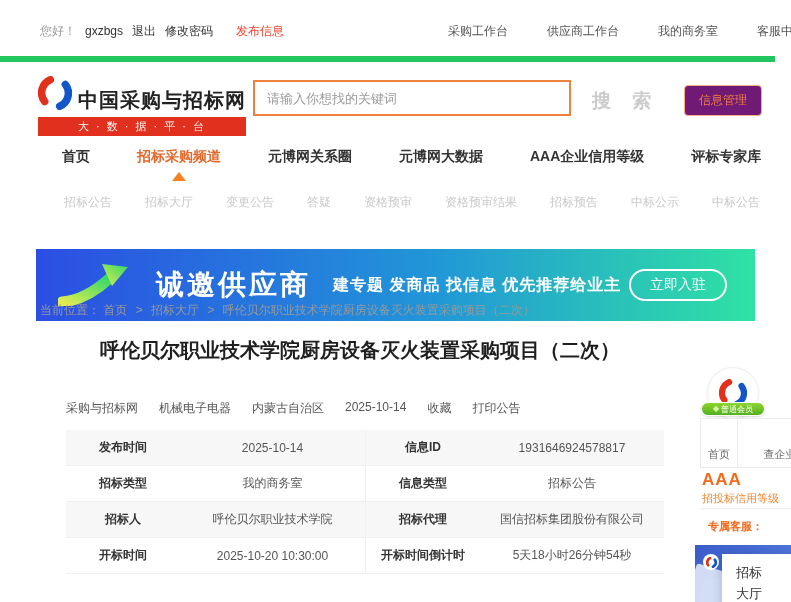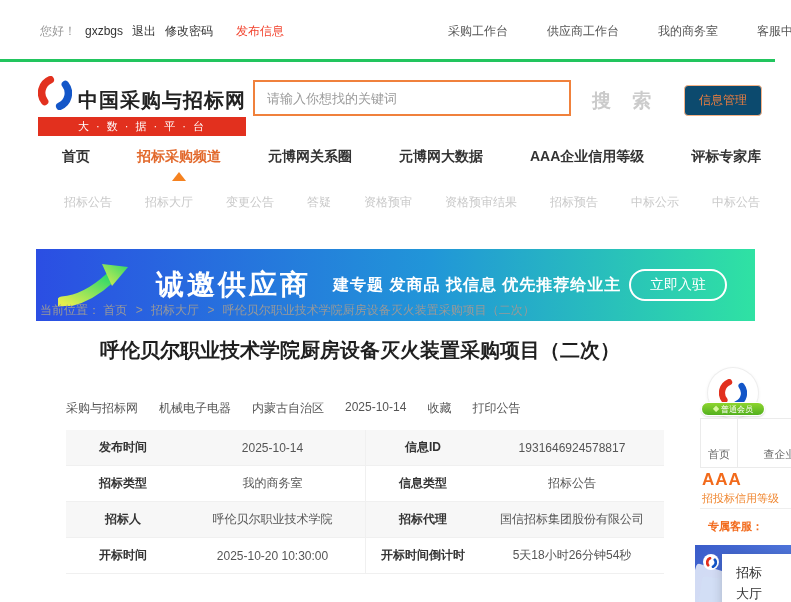--- a/index.html
+++ b/index.html
@@ -1,35 +1,35 @@
 <!DOCTYPE html>
 <html><head>
 <meta charset="utf-8">
 <style>
   * { margin:0; padding:0; box-sizing:border-box; }
   body { font-family:"Liberation Sans", sans-serif; background:#fff; }
   .page { position:relative; width:791px; height:602px; background:#fff; overflow:hidden; }
 
   
-  .topbar { position:absolute; left:0; top:0; width:775px; height:62px; border-bottom:3px solid #22c55e; background:#fff; }
+  .topbar { position:absolute; left:0; top:0; width:775px; height:62px; border-bottom:6px solid #22c55e; background:#fff; }
   .topbar-left { position:absolute; left:40px; top:0; height:62px; display:flex; align-items:center; gap:9px; font-size:12px; color:#333; white-space:nowrap; }
   .greet { color:#999; }
   .toplink { color:#333; cursor:pointer; }
   .publish { color:#f2442f; margin-left:14px; cursor:pointer; }
   .topbar-right { position:absolute; left:448px; top:0; height:62px; display:flex; align-items:center; gap:39px; font-size:12px; color:#555; white-space:nowrap; }
 
   
   .logo-block { position:absolute; left:38px; top:76px; width:208px; }
   .logo-row { display:flex; align-items:flex-end; gap:6px; }
   .logo-name { font-size:20px; font-weight:bold; color:#222; letter-spacing:1px; white-space:nowrap; }
   .logo-bar { margin-top:3px; height:19px; background:#e2301e; color:#fff; font-size:11px; display:flex; align-items:center; justify-content:center; letter-spacing:2px; white-space:nowrap; }
   .search-input { position:absolute; left:253px; top:80px; width:318px; height:36px; border:2px solid #f0813c; font-size:13px; color:#666; padding:4px 12px; outline:none; background:#fff; }
   .search-input::placeholder { color:#9a9a9a; }
   .search-label { position:absolute; left:592px; top:88px; font-size:19px; font-weight:bold; color:#cbcbcb; letter-spacing:8px; cursor:pointer; white-space:nowrap; }
-  .info-manage { position:absolute; left:684px; top:85px; padding:6px 14px; border:1px solid #f6b286; border-radius:4px; background:#0c4a6e; color:#ee7e3f; font-size:12px; cursor:pointer; white-space:nowrap; }
+  .info-manage { position:absolute; left:684px; top:85px; padding:6px 14px; border:1px solid #f6b286; border-radius:4px; background:#701a75; color:#ee7e3f; font-size:12px; cursor:pointer; white-space:nowrap; }
 
   
   .main-nav { position:absolute; left:62px; top:148px; display:flex; gap:47px; font-size:14px; font-weight:bold; color:#333; white-space:nowrap; }
   .main-nav .nav-item { position:relative; cursor:pointer; }
   .main-nav .active { color:#e2692c; }
   .nav-caret { position:absolute; left:50%; margin-left:-7px; top:24px; width:0; height:0; border-left:7px solid transparent; border-right:7px solid transparent; border-bottom:9px solid #f58220; }
   .sub-nav { position:absolute; left:64px; top:194px; display:flex; gap:33px; font-size:12px; color:#c9c9c9; white-space:nowrap; }
   .sub-nav span { cursor:pointer; }
 
   

